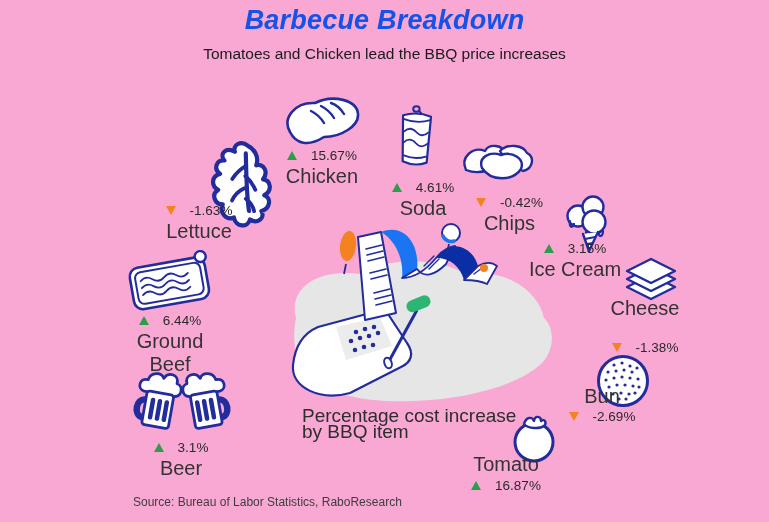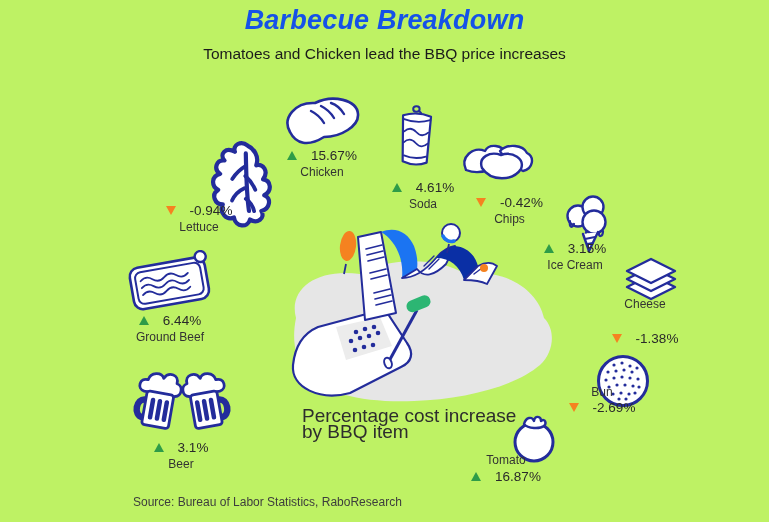--- a/index.html
+++ b/index.html
@@ -1,28 +1,28 @@
 <!DOCTYPE html>
 <html><head>
 <meta charset="utf-8">
 <style>
   html,body { margin:0; padding:0; background:#fff; }
-  .stage { position:relative; width:769px; height:522px; background:#bef264;
+  .stage { position:relative; width:769px; height:522px; background:#f9a8d4;
            font-family:"Liberation Sans", sans-serif; overflow:hidden; }
 
   .title { position:absolute; top:5px; left:0; width:100%; text-align:center;
            font-size:27px; font-weight:bold; font-style:italic; color:#1552e8; letter-spacing:.2px; }
   .subtitle { position:absolute; top:45px; left:0; width:100%; text-align:center;
               font-size:15.5px; color:#1b1b1b; }
 
   .icon { position:absolute; }
   .item { position:absolute; text-align:center; }
   .pct  { display:flex; align-items:center; justify-content:center; gap:14px;
           font-size:13.5px; color:#2a2a2a; }
-  .lbl  { font-size:12px; color:#333; margin-top:2px; }
+  .lbl  { font-size:20px; color:#333; margin-top:2px; }
 
   .tri { width:0; height:0; display:inline-block; }
   .tri.up   { border-left:5.5px solid transparent; border-right:5.5px solid transparent;
               border-bottom:9px solid #2e9c48; }
   .tri.down { border-left:5.5px solid transparent; border-right:5.5px solid transparent;
               border-top:9px solid #f58220; }
 
   .caption { position:absolute; left:302px; top:408px; font-size:19px; color:#2d2d2d;
              line-height:16px; text-align:left; }
   .source  { position:absolute; left:133px; top:495px; font-size:12px; color:#3d3d3d; }
@@ -178,21 +178,21 @@
     <circle cx="173" cy="17" r="9" fill="#fff" stroke="#232c9b" stroke-width="2"></circle>
     <path d="M165,20 A9,9 0 0,0 176,25" stroke="#1b74f2" stroke-width="3.5" fill="none" stroke-linecap="round"></path>
     <line x1="171" y1="28" x2="169" y2="37" stroke="#232c9b" stroke-width="1.8"></line>
 
     <circle cx="206" cy="52" r="4" fill="#f58220"></circle>
   </svg>
 
   <div class="item" style="left:143px;top:203px;width:112px">
     <div class="pct">
       <span class="tri down"></span>
-      <span>-0.94%</span>
+      <span>-1.63%</span>
     </div>
     <div class="lbl">Lettuce</div>
   </div>
 
   <div class="item" style="left:267px;top:148px;width:110px">
     <div class="pct">
       <span class="tri up"></span>
       <span>15.67%</span>
     </div>
     <div class="lbl">Chicken</div>

